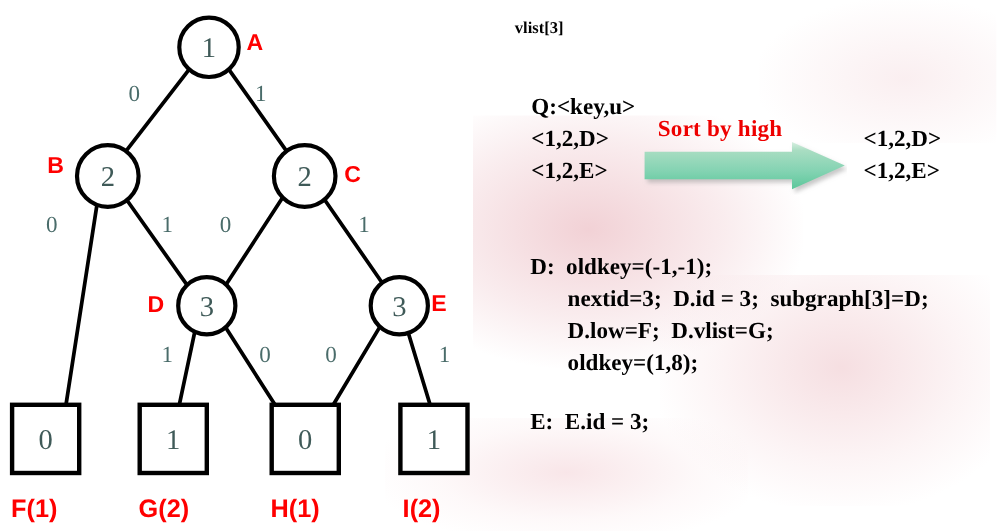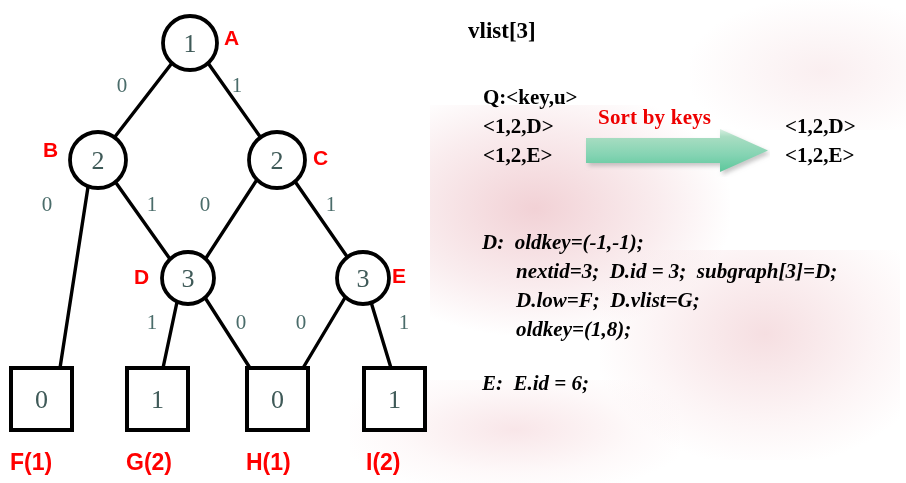--- a/index.html
+++ b/index.html
@@ -48,21 +48,21 @@
   }
 
   
   .txt {
     position: absolute;
     color: #000000;
     font-weight: bold;
     white-space: pre;
     font-family: "Liberation Serif", serif;
   }
-  #vlist-title { left: 468px; top: 18px; font-size: 23px; }
+  #vlist-title { left: 468px; top: 18px; font-size: 15px; }
 
   #queue-header { left: 483px; top: 85px; font-size: 21px; }
   #queue-item-0 { left: 483px; top: 114px; font-size: 21px; }
   #queue-item-1 { left: 483px; top: 143px; font-size: 21px; }
 
   #sorted-item-0 { left: 785px; top: 114px; font-size: 21px; }
   #sorted-item-1 { left: 785px; top: 143px; font-size: 21px; }
 
   #sort-label {
     left: 598px; top: 105px;
@@ -71,21 +71,21 @@
     font-weight: bold;
     letter-spacing: 0.2px;
   }
 
   #arrow-wrap {
     position: absolute;
     left: 584px; top: 129px;
     width: 186px; height: 48px;
   }
 
-  #code-block { left: 482px; top: 230px; font-style: italic; }
+  #code-block { left: 482px; top: 230px; }
   .code-line {
     position: absolute;
     font-size: 21px;
     color: #000;
     font-weight: bold;
     white-space: pre;
     font-family: "Liberation Serif", serif;
   }
   #code-d-0 { left: 0px;  top: 0px; }
   #code-d-1 { left: 34px; top: 29px; }
@@ -182,21 +182,21 @@
         <text x="366" y="470" class="leaf-tag">I(2)</text>
       </g>
   </svg>
 
   <div class="txt" id="vlist-title">vlist[3]</div>
 
   <div class="txt" id="queue-header">Q:&lt;key,u&gt;</div>
   <div class="txt" id="queue-item-0">&lt;1,2,D&gt;</div>
   <div class="txt" id="queue-item-1">&lt;1,2,E&gt;</div>
 
-  <div class="txt" id="sort-label">Sort by keys</div>
+  <div class="txt" id="sort-label">Sort by high</div>
 
   <div id="arrow-wrap">
     <svg width="186" height="48" viewBox="0 0 186 48">
       <defs>
         <linearGradient id="arrGrad" x1="0" y1="0" x2="0" y2="1">
           <stop offset="0%" stop-color="#d9f0e2"></stop>
           <stop offset="18%" stop-color="#a9ddc2"></stop>
           <stop offset="62%" stop-color="#83d3b2"></stop>
           <stop offset="100%" stop-color="#5cc79b"></stop>
         </linearGradient>
@@ -209,16 +209,16 @@
   </div>
 
   <div class="txt" id="sorted-item-0">&lt;1,2,D&gt;</div>
   <div class="txt" id="sorted-item-1">&lt;1,2,E&gt;</div>
 
   <div id="code-block" style="position:absolute;left:482px;top:230px;width:424px;height:200px;">
     <div class="code-line" id="code-d-0">D:  oldkey=(-1,-1);</div>
     <div class="code-line" id="code-d-1">nextid=3;  D.id = 3;  subgraph[3]=D;</div>
     <div class="code-line" id="code-d-2">D.low=F;  D.vlist=G;</div>
     <div class="code-line" id="code-d-3">oldkey=(1,8);</div>
-    <div class="code-line" id="code-e-0">E:  E.id = 6;</div>
+    <div class="code-line" id="code-e-0">E:  E.id = 3;</div>
   </div>
 
 </div>
 
 </body></html>

